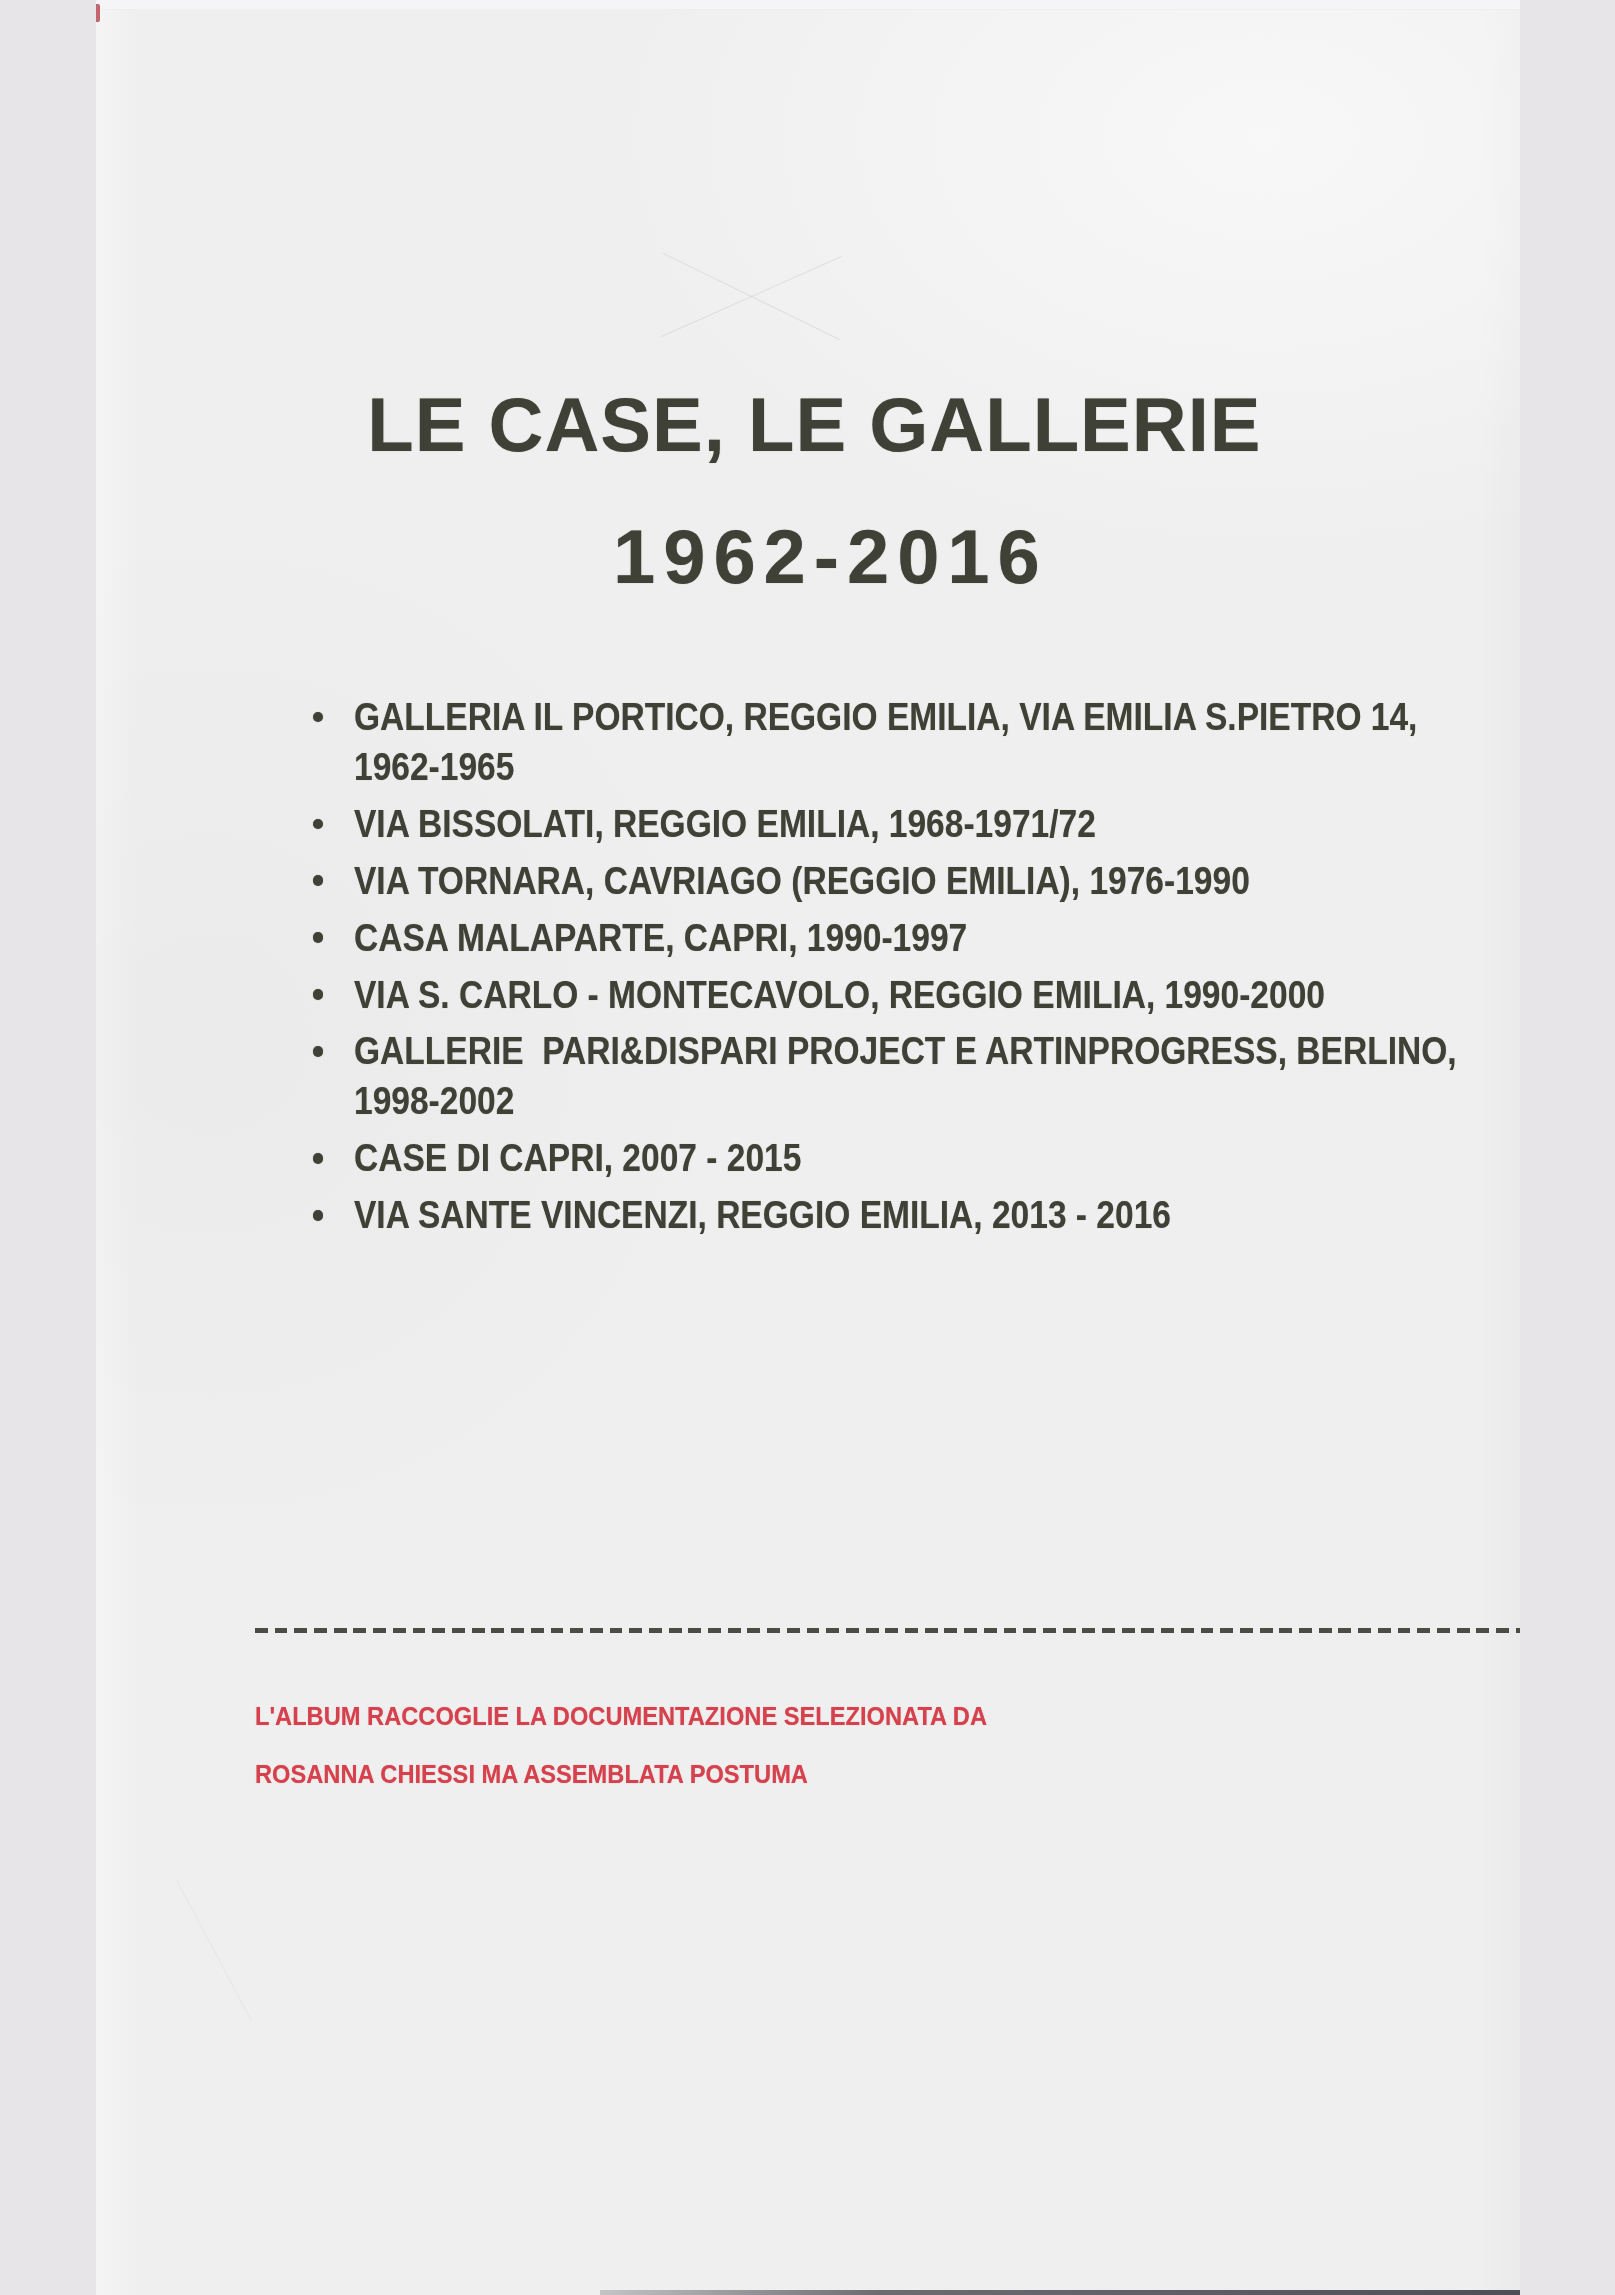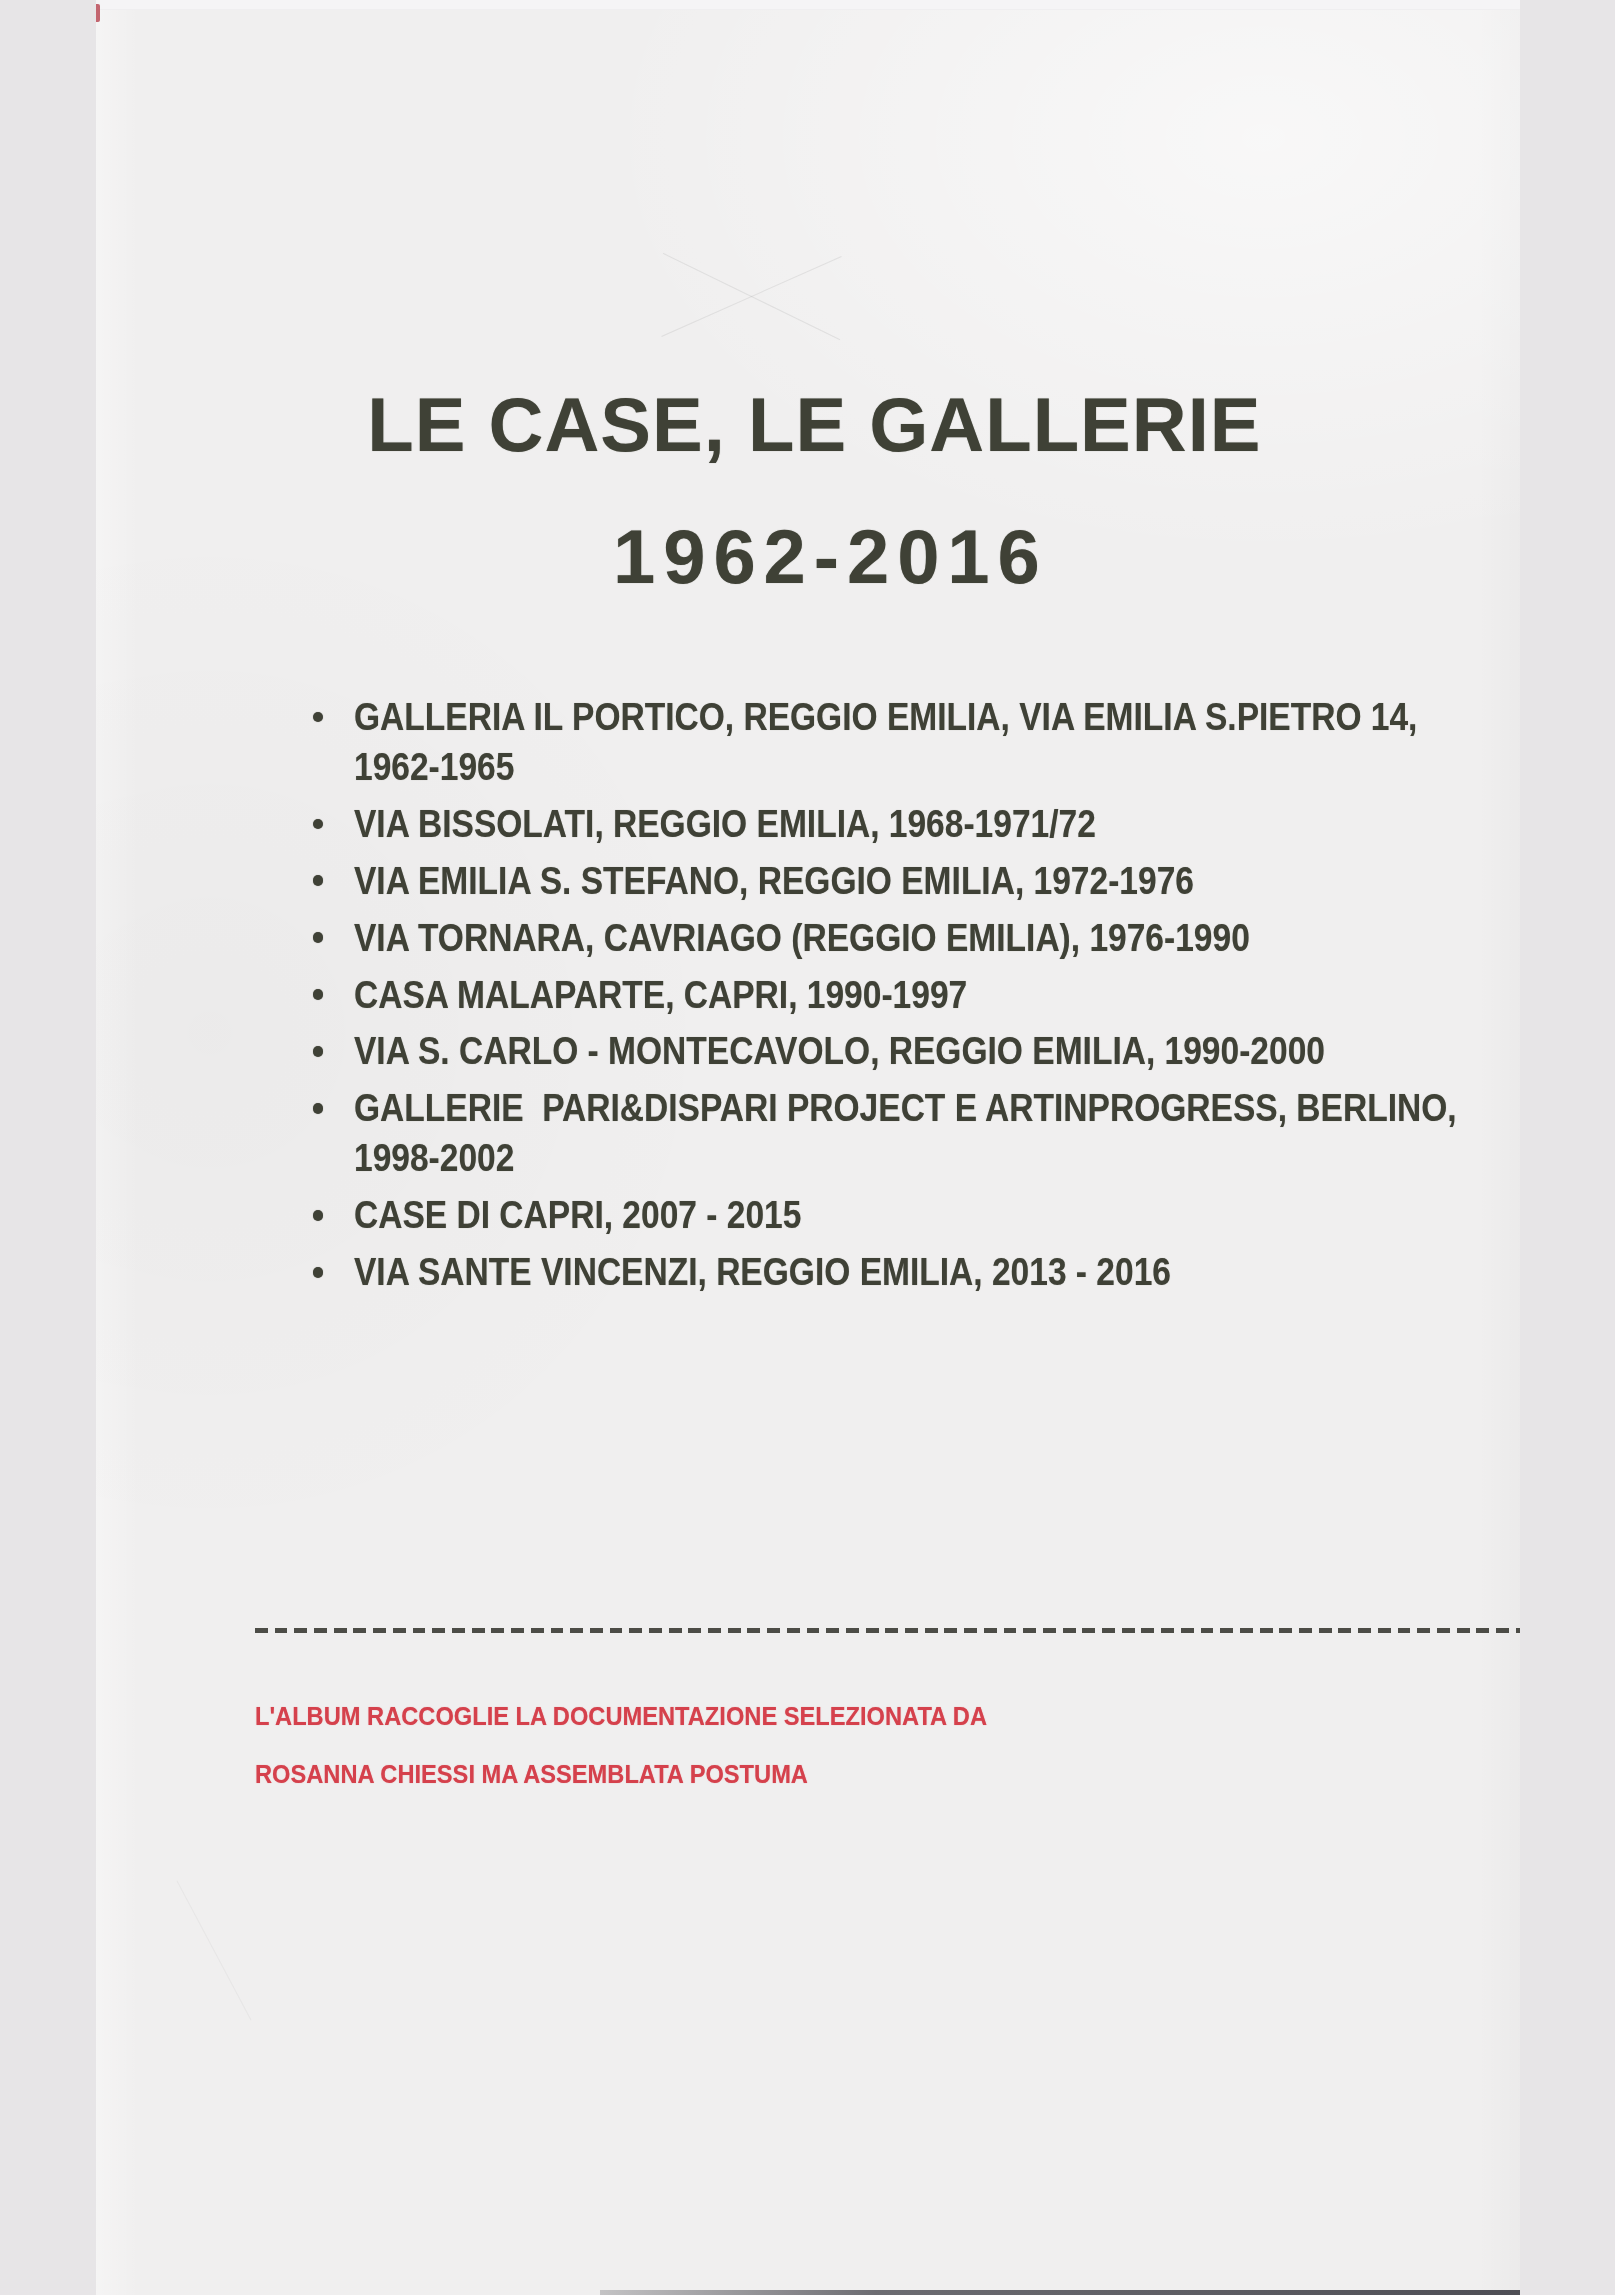--- a/index.html
+++ b/index.html
@@ -116,27 +116,20 @@
 
       <li class="venue-item">
         <span class="bullet"></span>
         <div class="venue-lines">
           <div class="line">VIA BISSOLATI, REGGIO EMILIA, 1968-1971/72</div>
 
         </div>
       </li>
 
 
-      <li class="venue-item">
-        <span class="bullet"></span>
-        <div class="venue-lines">
-          <div class="line">VIA EMILIA S. STEFANO, REGGIO EMILIA, 1972-1976</div>
-
-        </div>
-      </li>
 
       <li class="venue-item">
         <span class="bullet"></span>
         <div class="venue-lines">
           <div class="line">VIA TORNARA, CAVRIAGO (REGGIO EMILIA), 1976-1990</div>
 
         </div>
       </li>
 
       <li class="venue-item">

